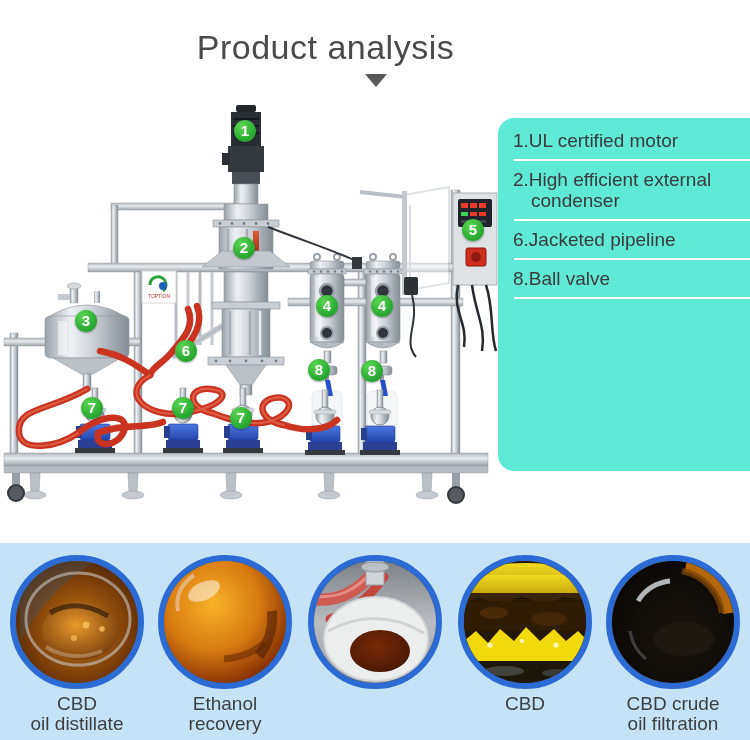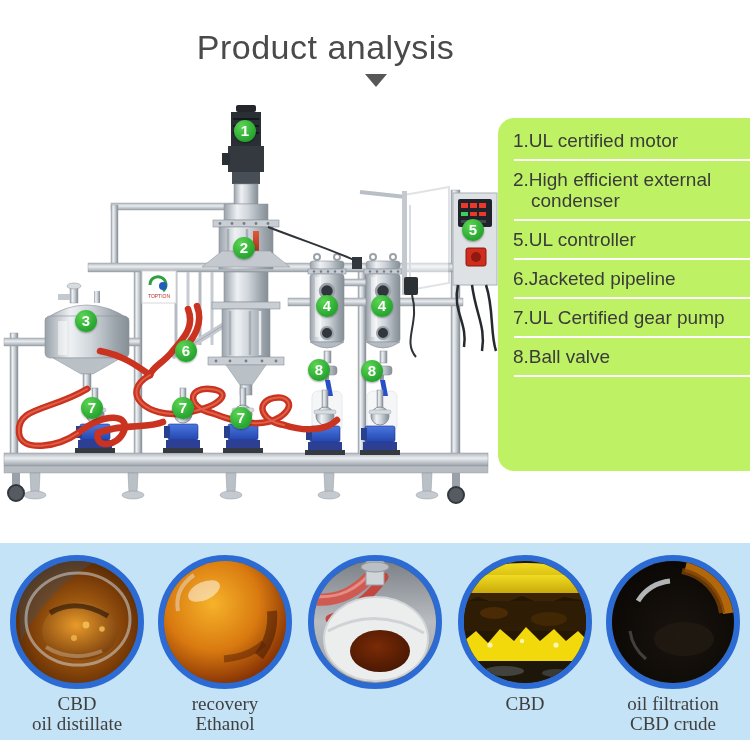--- a/index.html
+++ b/index.html
@@ -17,33 +17,33 @@
   .machine{position:absolute;left:0;top:95px;width:500px;height:445px;}
 
   
   .badge{position:absolute;width:22px;height:22px;border-radius:50%;
          background:radial-gradient(circle at 35% 28%,#5cd453,#2cab33 62%,#1e9228);
          color:#fff;font-size:15px;font-weight:bold;text-align:center;line-height:22px;
          box-shadow:0 1px 2px rgba(0,0,0,.35);}
 
   
   .parts-panel{position:absolute;left:498px;top:118px;width:252px;height:353px;
-         background:#bef264;border-radius:16px 0 0 16px;box-sizing:border-box;padding-top:4px;}
+         background:#5eead4;border-radius:16px 0 0 16px;box-sizing:border-box;padding-top:4px;}
   ul.parts{list-style:none;margin:0;padding:0;}
   li.part{margin-left:16px;padding:8px 4px 8px 17px;text-indent:-18px;
          border-bottom:2px solid #ffffff;font-size:19px;line-height:21px;color:#3b3b3b;
          white-space:pre-line;}
 
   
   .band{position:absolute;left:0;top:543px;width:750px;height:197px;background:#c5e3f6;}
   .product{position:absolute;top:555px;width:134px;height:134px;border-radius:50%;
          border:6px solid #2b6bd3;box-sizing:border-box;overflow:hidden;background:#555;}
   .product svg{display:block;width:122px;height:122px;}
   .prod-label{position:absolute;top:694px;width:150px;text-align:center;
-         font-size:19px;line-height:20px;color:#3f3f3f;font-family:Liberation Serif, serif;}
+         font-size:19px;line-height:20px;color:#3f3f3f;}
 </style>
 </head>
 <body>
 
 <div class="stage">
 
   <div class="title">Product analysis</div>
   <div class="title-arrow"></div>
 
   <div class="machine">
@@ -264,23 +264,21 @@
   <span class="badge" style="left:172px;top:397px">7</span>
   <span class="badge" style="left:230px;top:407px">7</span>
   <span class="badge" style="left:308px;top:359px">8</span>
   <span class="badge" style="left:361px;top:360px">8</span>
 
   <div class="parts-panel">
     <ul class="parts">
       <li class="part">1.UL certified motor</li>
       <li class="part">2.High efficient external
 condenser</li>
-      <li class="part">5.UL controller</li>
       <li class="part">6.Jacketed pipeline</li>
-      <li class="part">7.UL Certified gear pump</li>
       <li class="part">8.Ball valve</li>
     </ul>
   </div>
 
   <div class="band"></div>
 
   <div class="product" style="left:10px">
     <svg viewBox="0 0 122 122">
       <defs>
         <radialGradient id="p1bg" cx=".52" cy=".55" r=".75">
@@ -388,26 +386,26 @@
       <path d="M 18,70 A 44,44 0 0 0 34,98" fill="none" stroke="#8a8d90" stroke-width="3" opacity=".4"></path>
       <ellipse cx="72" cy="78" rx="30" ry="17" fill="#201a12" opacity=".85"></ellipse>
     </svg>
   </div>
 
   <div class="prod-label" style="left:2px">
     <div>CBD</div>
     <div>oil distillate</div>
   </div>
   <div class="prod-label" style="left:150px">
+    <div>Ethanol</div>
     <div>recovery</div>
-    <div>Ethanol</div>
   </div>
   <div class="prod-label" style="left:300px">
   </div>
   <div class="prod-label" style="left:450px">
     <div>CBD</div>
   </div>
   <div class="prod-label" style="left:598px">
+    <div>CBD crude</div>
     <div>oil filtration</div>
-    <div>CBD crude</div>
   </div>
 
 </div>
 
 </body></html>

